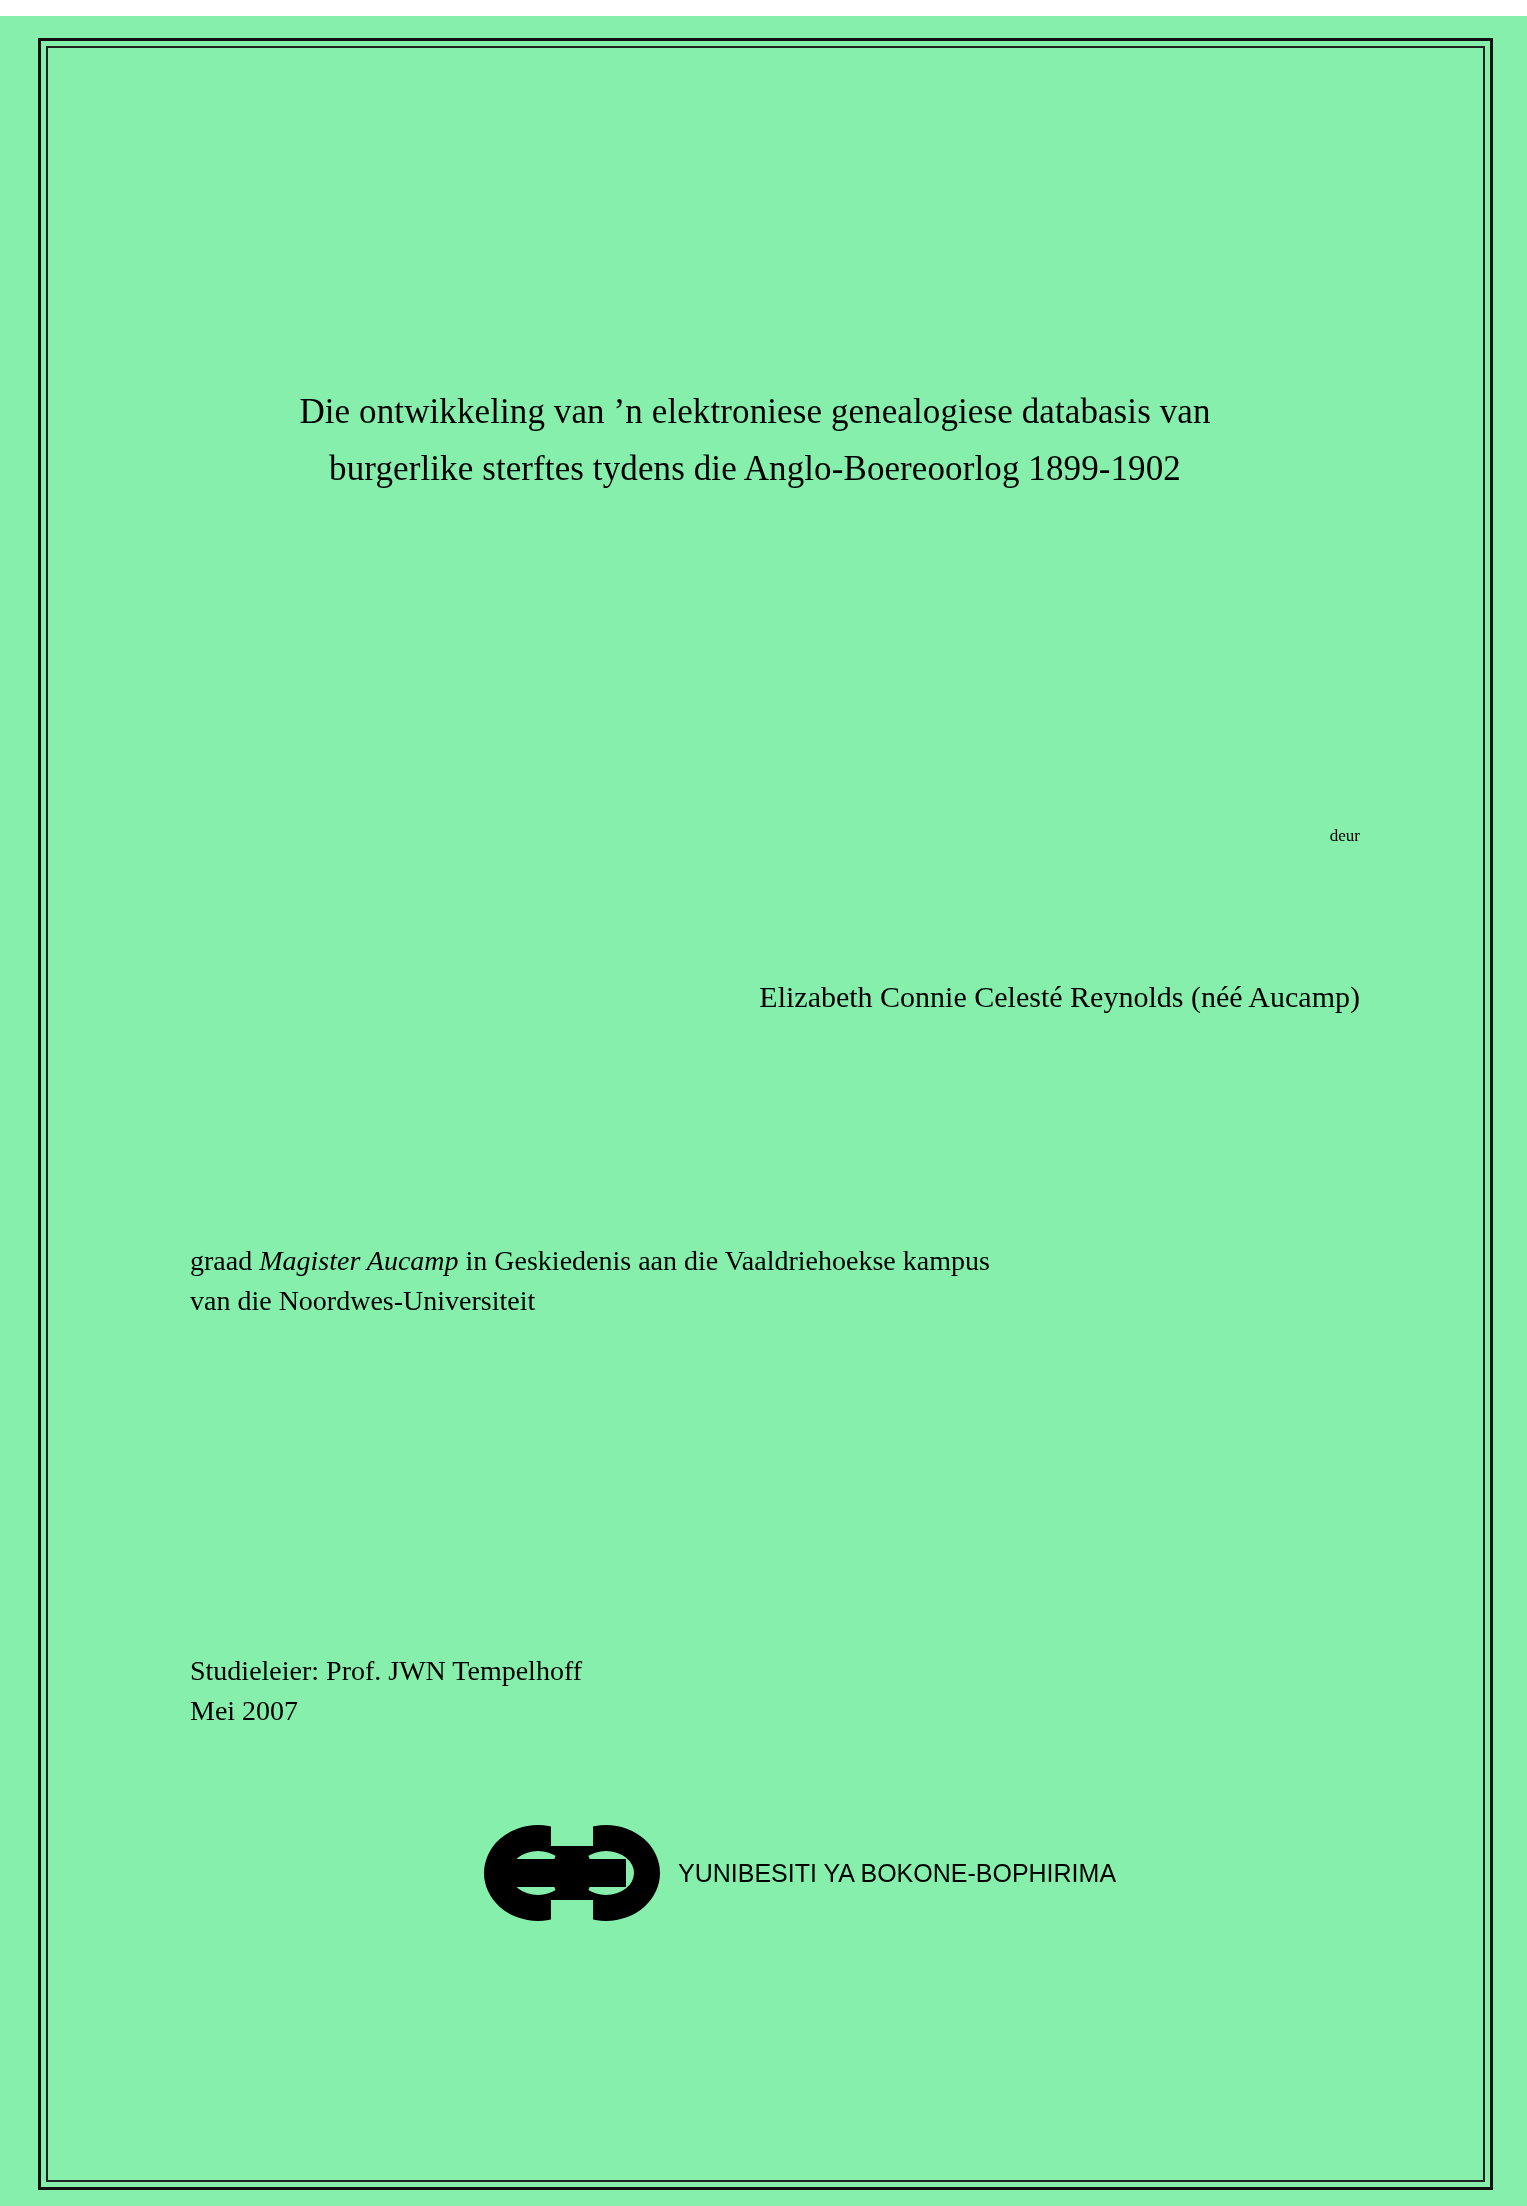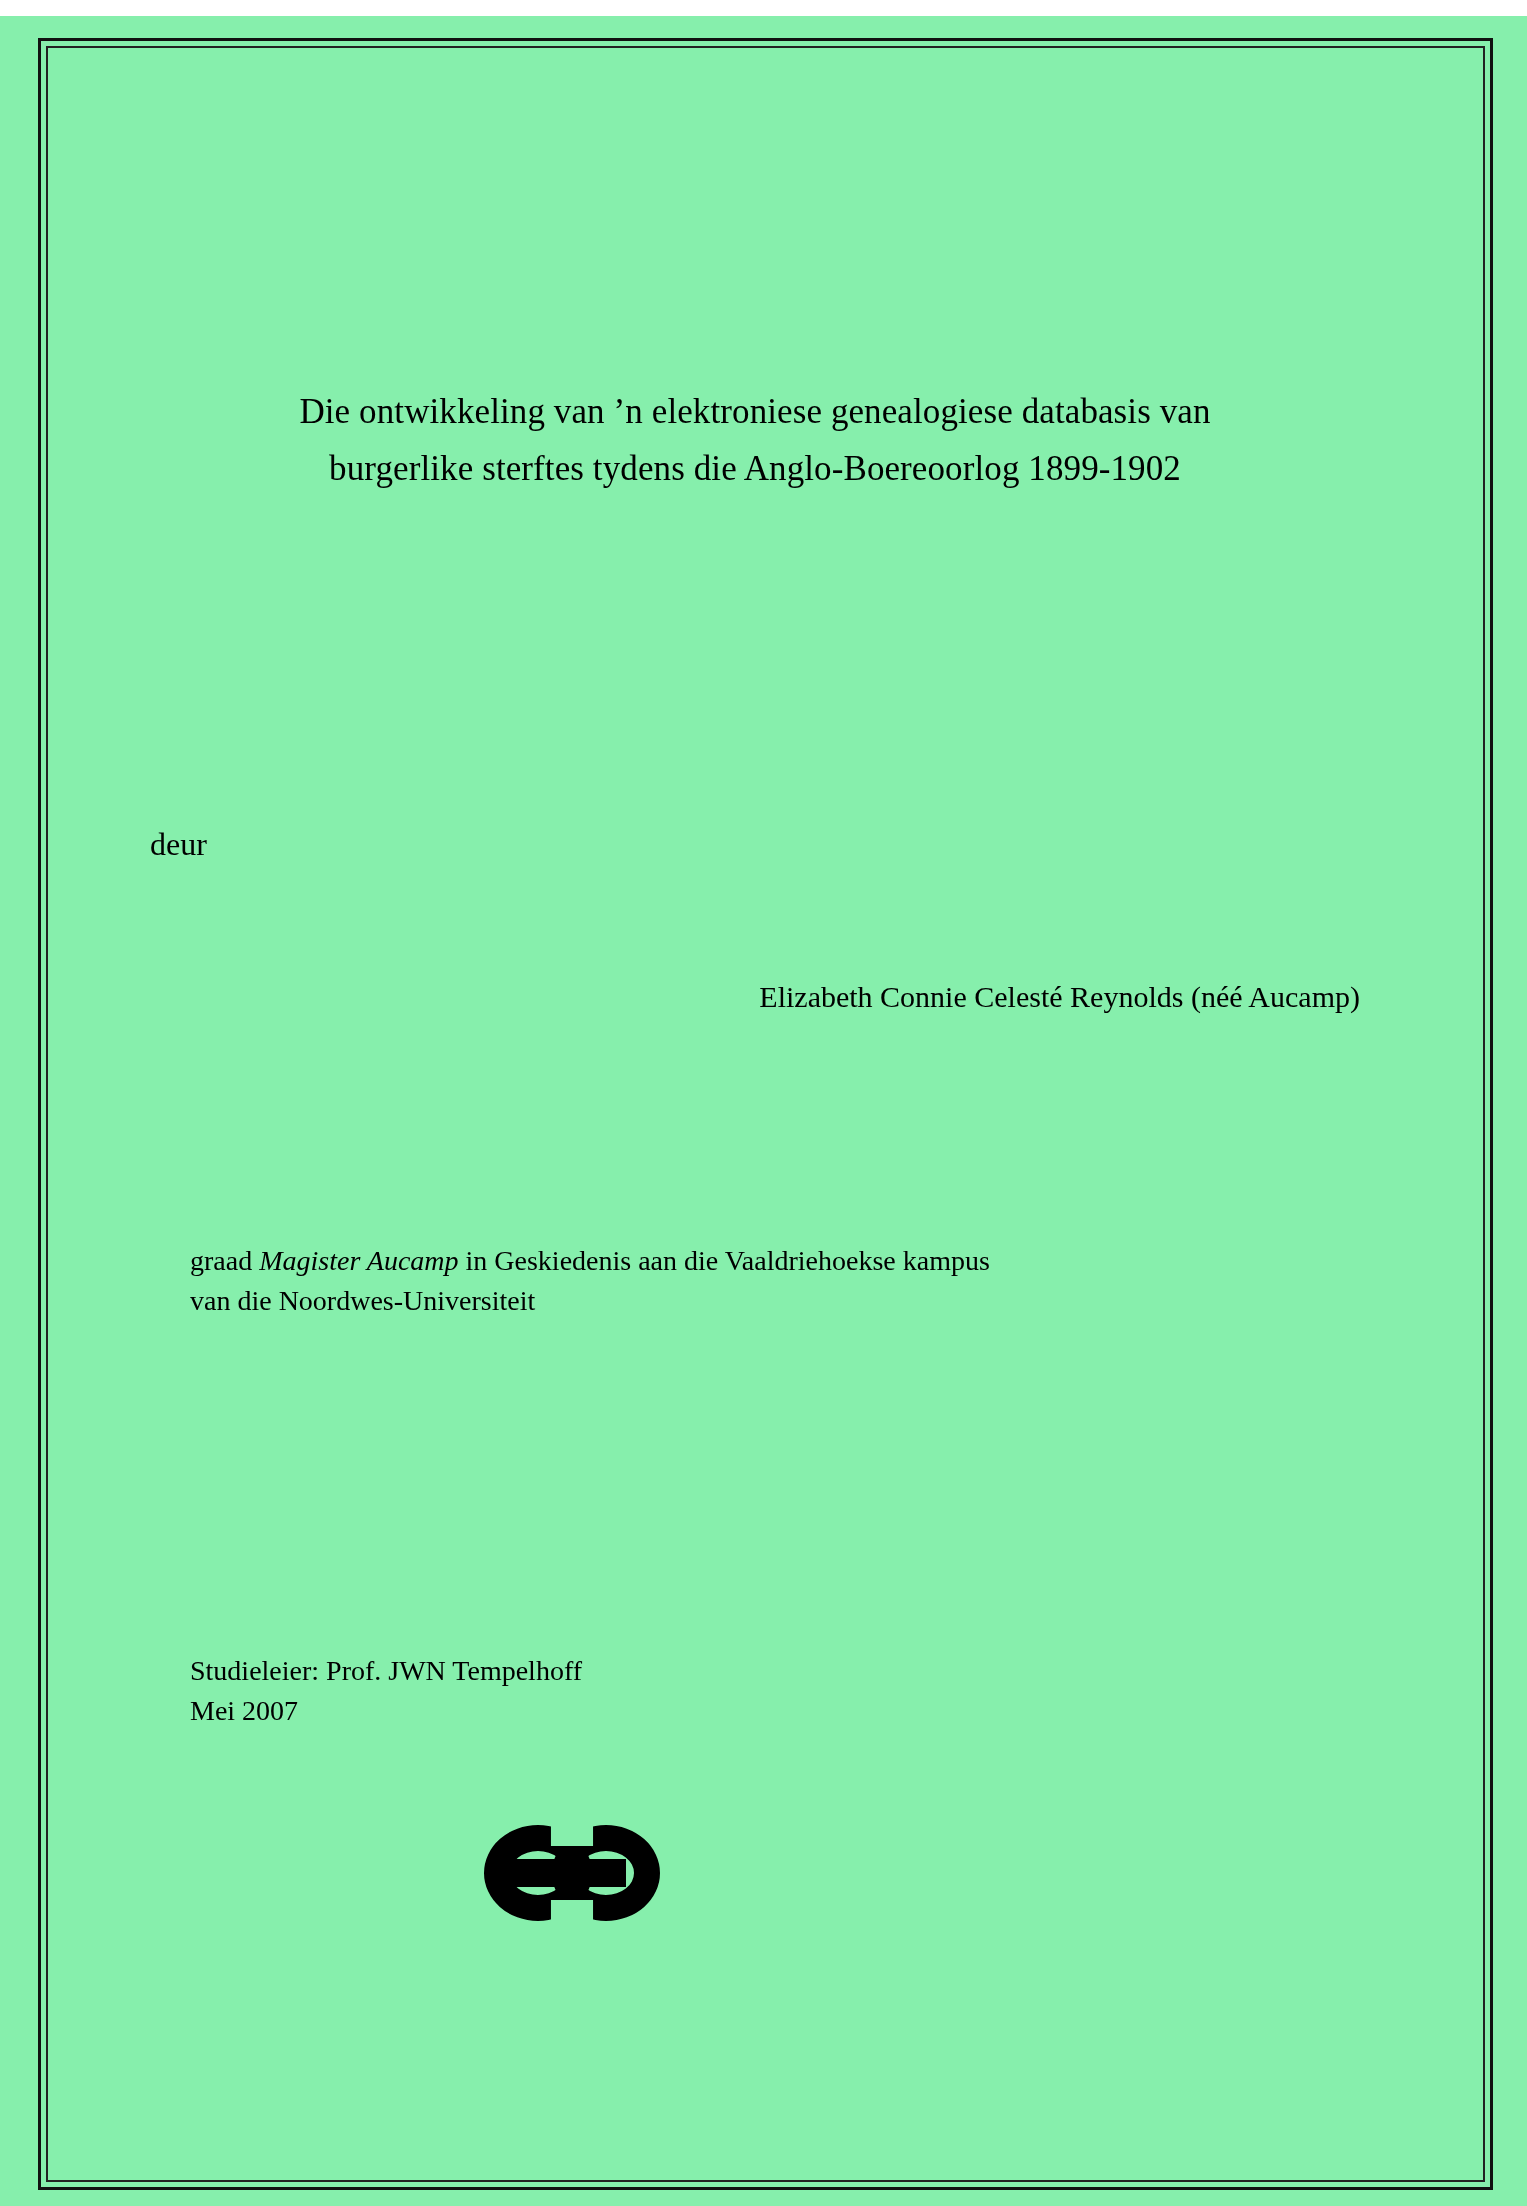--- a/index.html
+++ b/index.html
@@ -58,22 +58,22 @@
   .title-line {
     font-size: 35px;
     line-height: 1.62;
     letter-spacing: 0.1px;
   }
   .deur {
     position: absolute;
     top: 810px;
     left: 0;
     width: 1210px;
-    text-align: left;
-    font-size: 32px;
+    text-align: right;
+    font-size: 17px;
   }
   .author {
     position: absolute;
     top: 964px;
     left: 0;
     width: 1210px;
     text-align: right;
     font-size: 30px;
   }
   .statement {
@@ -181,17 +181,18 @@
       <div>Mei 2007</div>
     </div>
 
     <div class="logo-wrap">
       <div class="logo-mark">
         <div class="c-shape"></div>
         <div class="d-shape"></div>
         <div class="bar"></div>
       </div>
       <div class="logo-text">
+        <div>YUNIBESITI YA BOKONE-BOPHIRIMA</div>
       </div>
     </div>
 
   </div>
 </div>
 
 </body></html>

